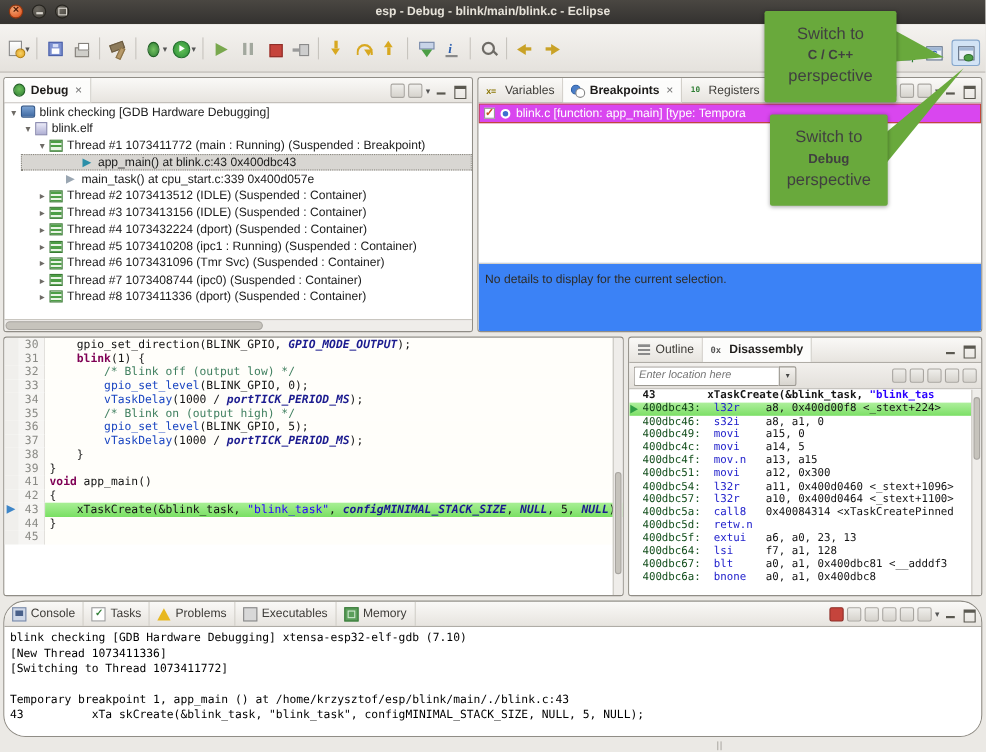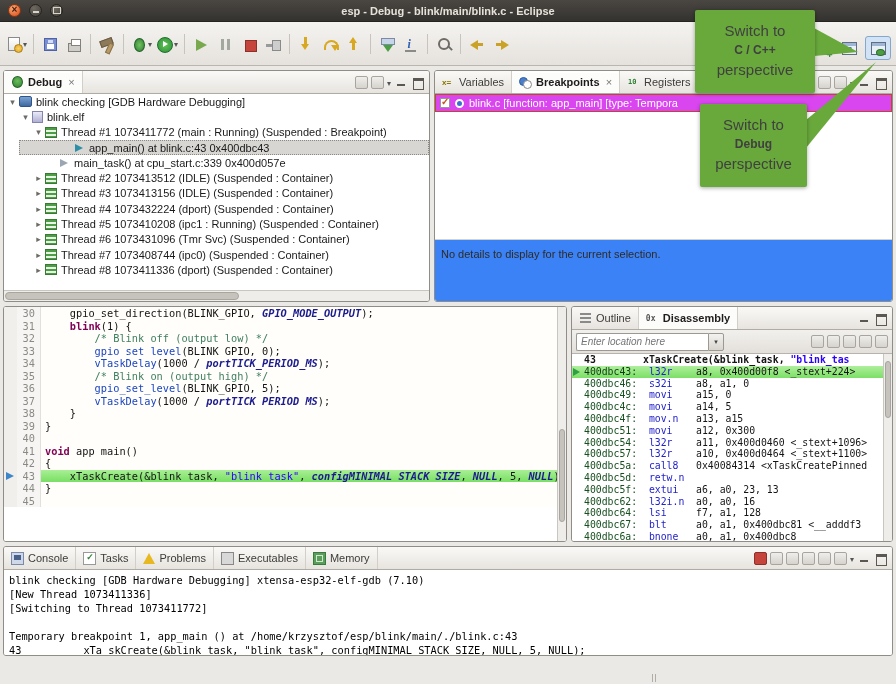--- a/index.html
+++ b/index.html
@@ -168,21 +168,21 @@
   .dmark { width:12px; flex:none; position:relative; }
   .dmark.ip::after { content:""; position:absolute; left:1px; top:2px; border-left:7px solid #2F9E44; border-top:4px solid transparent; border-bottom:4px solid transparent; }
   .drow.cur { background:linear-gradient(#AEEF9C,#7CDF66); }
   .daddr { color:#15501E; }
   .drow.cur .daddr { color:#0E3A14; }
   .dmn { color:#2222CC; }
   .dops { color:#141414; }
   .dsrc { color:#141414; font-weight:bold; }
 
   
-  #bottom-panel { top:546px; left:3px; right:3px; height:110px; }
+  #bottom-panel { top:546px; left:3px; right:3px; height:124px;border-radius:20px; }
   #console-out { padding:3px 5px; font-family:"DejaVu Sans Mono", monospace; font-size:10.3px; line-height:14px; color:#000; }
   .cline { white-space:pre; }
 
   
   #statusbar { position:absolute; left:0; right:0; bottom:0; height:12px; background:#EBE9E5; }
   .grip { position:absolute; left:652px; top:2px; width:1px; height:8px; background:#B0ADA7; box-shadow:3px 0 0 #B0ADA7; }
 
   
   .callout { position:absolute; background:#69A93C; color:#404040; text-align:center; padding:10px 8px 12px; z-index:10; border-radius:2px;
     box-shadow:0 1px 4px rgba(0,0,0,.35); font-size:15px; line-height:1.45; }
@@ -452,25 +452,20 @@
           </div>
           <div class="eline">
             <span class="emark"></span>
             <span class="eno">38</span>
             <span class="ecode"><span class="tk-pln">    }</span></span>
           </div>
           <div class="eline">
             <span class="emark"></span>
             <span class="eno">39</span>
             <span class="ecode"><span class="tk-pln">}</span></span>
-          </div>
-          <div class="eline">
-            <span class="emark"></span>
-            <span class="eno">40</span>
-            <span class="ecode"></span>
           </div>
           <div class="eline">
             <span class="emark"></span>
             <span class="eno">41</span>
             <span class="ecode"><span class="tk-kw">void</span><span class="tk-pln"> app_main()</span></span>
           </div>
           <div class="eline">
             <span class="emark"></span>
             <span class="eno">42</span>
             <span class="ecode"><span class="tk-pln">{</span></span>
@@ -532,21 +527,20 @@
           <div class="drow"><span class="dmark"></span><span class="daddr">400dbc46:  </span><span class="dmn">s32i    </span><span class="dops">a8, a1, 0</span></div>
           <div class="drow"><span class="dmark"></span><span class="daddr">400dbc49:  </span><span class="dmn">movi    </span><span class="dops">a15, 0</span></div>
           <div class="drow"><span class="dmark"></span><span class="daddr">400dbc4c:  </span><span class="dmn">movi    </span><span class="dops">a14, 5</span></div>
           <div class="drow"><span class="dmark"></span><span class="daddr">400dbc4f:  </span><span class="dmn">mov.n   </span><span class="dops">a13, a15</span></div>
           <div class="drow"><span class="dmark"></span><span class="daddr">400dbc51:  </span><span class="dmn">movi    </span><span class="dops">a12, 0x300</span></div>
           <div class="drow"><span class="dmark"></span><span class="daddr">400dbc54:  </span><span class="dmn">l32r    </span><span class="dops">a11, 0x400d0460 &lt;_stext+1096&gt;</span></div>
           <div class="drow"><span class="dmark"></span><span class="daddr">400dbc57:  </span><span class="dmn">l32r    </span><span class="dops">a10, 0x400d0464 &lt;_stext+1100&gt;</span></div>
           <div class="drow"><span class="dmark"></span><span class="daddr">400dbc5a:  </span><span class="dmn">call8   </span><span class="dops">0x40084314 &lt;xTaskCreatePinned</span></div>
           <div class="drow"><span class="dmark"></span><span class="daddr">400dbc5d:  </span><span class="dmn">retw.n  </span><span class="dops"></span></div>
           <div class="drow"><span class="dmark"></span><span class="daddr">400dbc5f:  </span><span class="dmn">extui   </span><span class="dops">a6, a0, 23, 13</span></div>
-          <div class="drow"><span class="dmark"></span><span class="daddr">400dbc62:  </span><span class="dmn">l32i.n  </span><span class="dops">a0, a0, 16</span></div>
           <div class="drow"><span class="dmark"></span><span class="daddr">400dbc64:  </span><span class="dmn">lsi     </span><span class="dops">f7, a1, 128</span></div>
           <div class="drow"><span class="dmark"></span><span class="daddr">400dbc67:  </span><span class="dmn">blt     </span><span class="dops">a0, a1, 0x400dbc81 &lt;__adddf3</span></div>
           <div class="drow"><span class="dmark"></span><span class="daddr">400dbc6a:  </span><span class="dmn">bnone   </span><span class="dops">a0, a1, 0x400dbc8</span></div>
         </div>
       <div class="vscroll">
         <div class="vthumb" style="top:4%;height:30%;"></div>
       </div>
     </div>
   </div>
 

